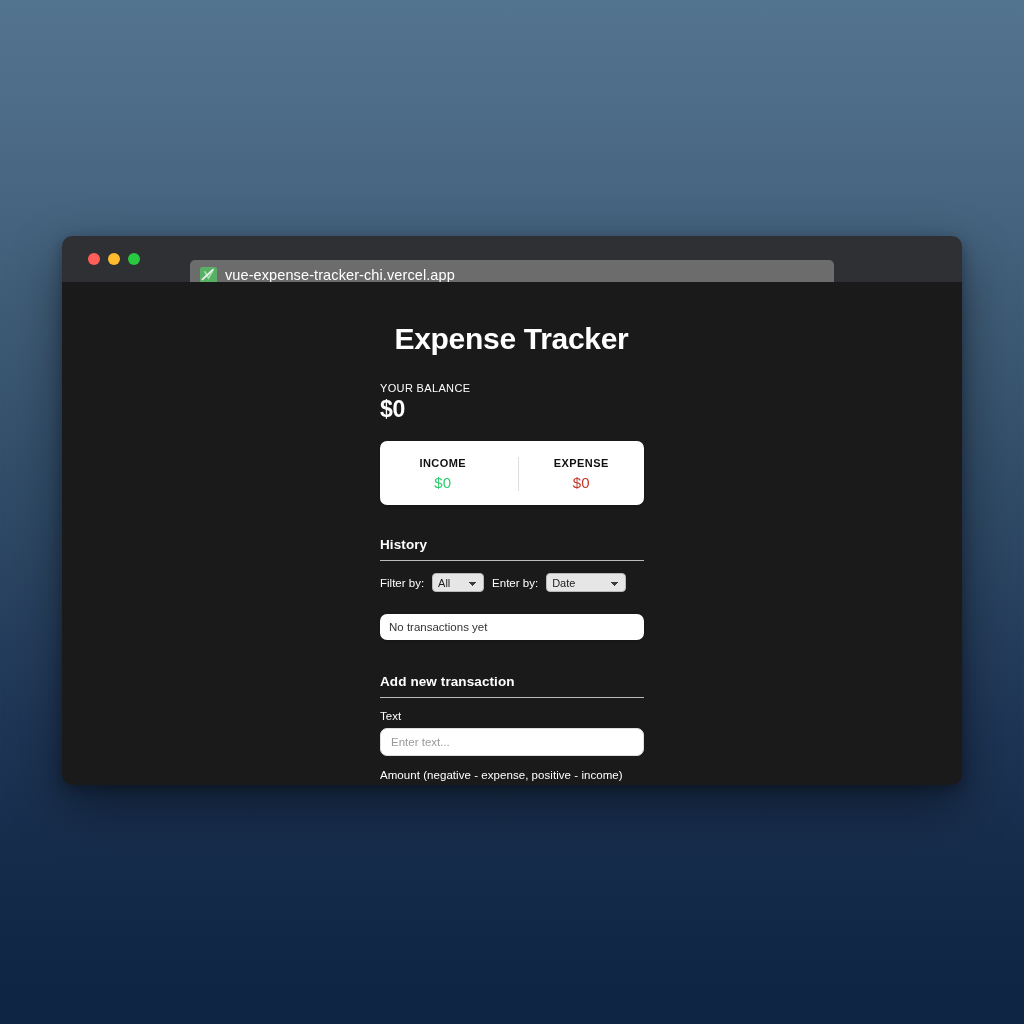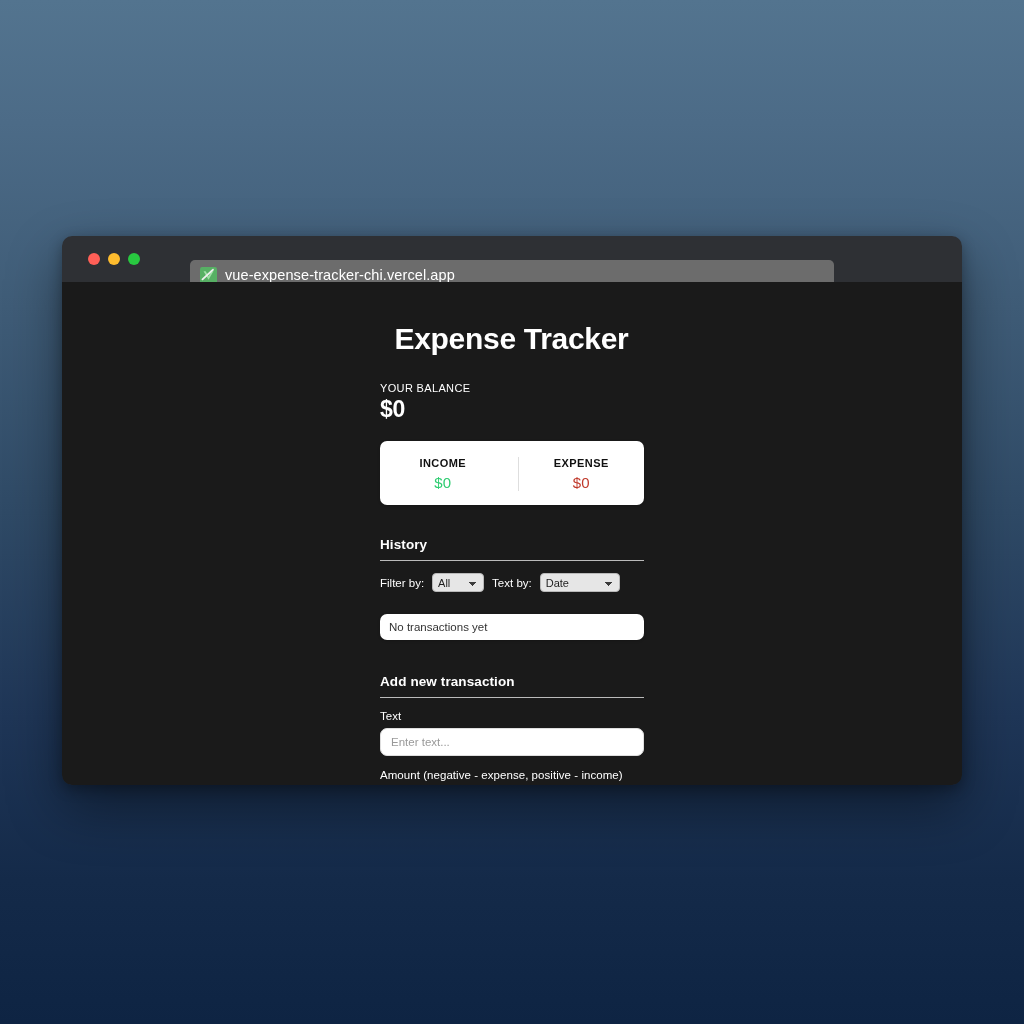--- a/index.html
+++ b/index.html
@@ -293,21 +293,21 @@
           <h4 class="inc-exp-heading">EXPENSE</h4>
           <p class="money minus" style="color: rgb(192, 57, 43);">$0</p>
         </div>
       </div>
 
       <h3 class="section-heading">History</h3>
 
       <div id="controls-row">
         <span class="control-label">Filter by:</span>
         <select id="filter-select" class="native-select"><option value="All">All</option><option value="Income">Income</option><option value="Expense">Expense</option></select>
-        <span class="control-label">Text by:</span>
+        <span class="control-label">Enter by:</span>
         <select id="sort-select" class="native-select"><option value="Date">Date</option><option value="Amount">Amount</option></select>
       </div>
 
       <ul id="transaction-list">
         <li id="empty-transactions">No transactions yet</li>
       </ul>
 
       <h3 class="section-heading">Add new transaction</h3>
 
       <label class="form-label">Text</label>

